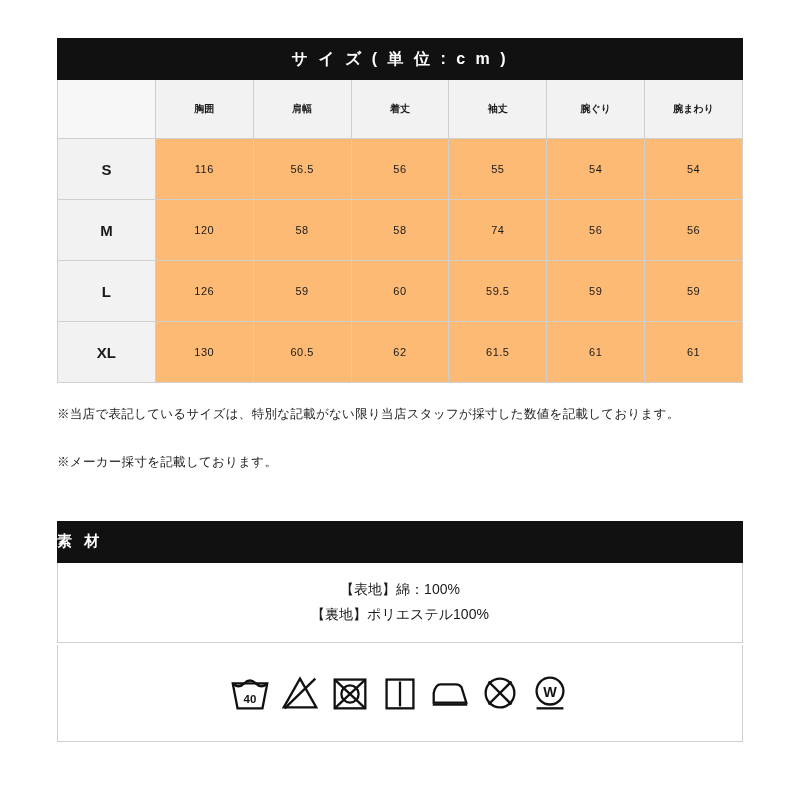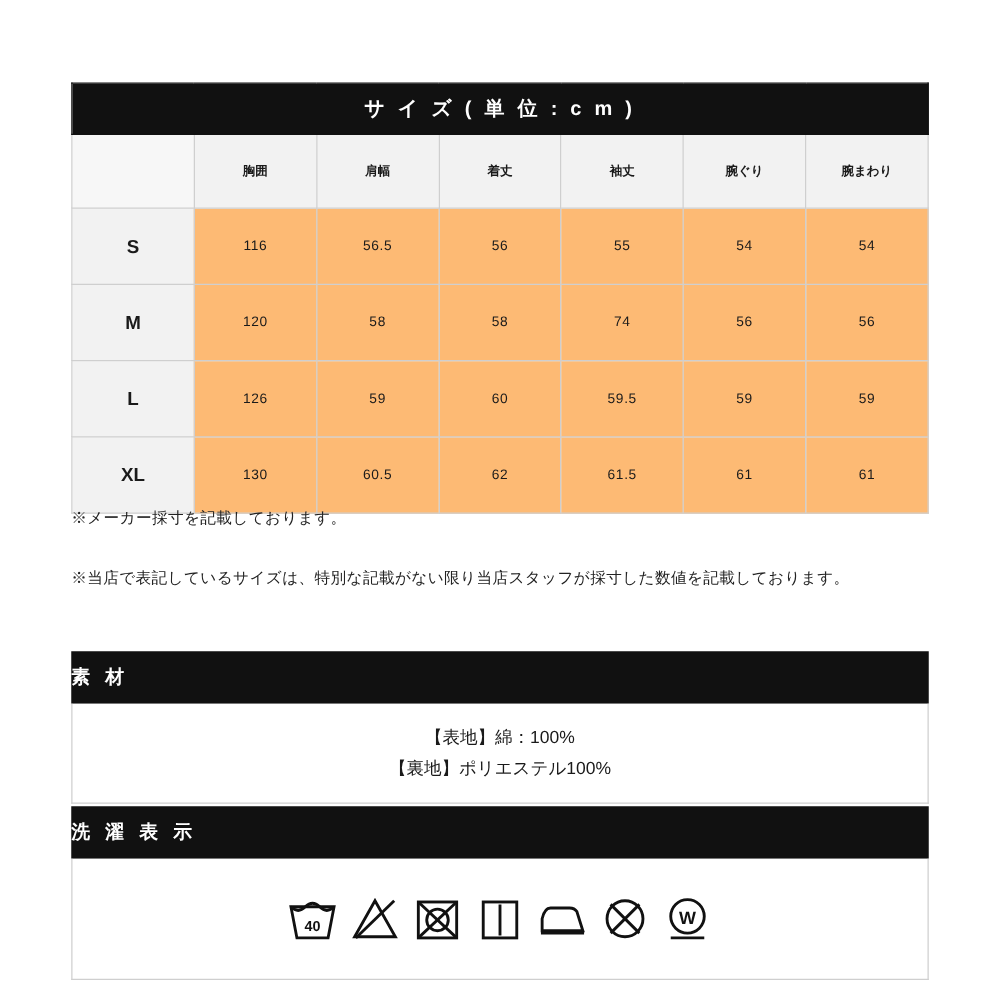--- a/index.html
+++ b/index.html
@@ -21,21 +21,20 @@
     box-sizing: border-box;
     padding: 0;
   }
 
   
   .size-table-wrap {
     position: absolute;
     left: 57px;
     top: 38px;
     width: 571px;
-    margin-top: 28px;
   }
   table.size-table {
     border-collapse: collapse;
     width: 686px;
     table-layout: fixed;
   }
   table.size-table th,
   table.size-table td {
     border: 1px solid #cfcfcf;
     text-align: center;
@@ -192,34 +191,33 @@
           <td class="val">62</td>
           <td class="val">61.5</td>
           <td class="val">61</td>
           <td class="val">61</td>
         </tr>
       </tbody>
     </table>
   </div>
 
   <div class="notes">
+    <div class="note">※当店で表記しているサイズは、特別な記載がない限り当店スタッフが採寸した数値を記載しております。</div>
     <div class="note">※メーカー採寸を記載しております。</div>
-    <div class="note">※当店で表記しているサイズは、特別な記載がない限り当店スタッフが採寸した数値を記載しております。</div>
   </div>
 
   <div class="block" id="material-block">
     <div class="block-header">素 材</div>
     <div class="block-body">
       <div class="line">【表地】綿：100%</div>
       <div class="line">【裏地】ポリエステル100%</div>
     </div>
   </div>
 
   <div class="block" id="wash-block">
-    <div class="block-header">洗 濯 表 示</div>
     <div class="wash-body">
 
       <svg class="wash-icon" viewBox="0 0 48 48">
         <path d="M6 14 L42 14 L37 40 L11 40 Z" fill="none" stroke="#111" stroke-width="2.4"></path>
         <path d="M6 14 Q12 20 18 14 Q24 8 30 14 Q36 20 42 14" fill="none" stroke="#111" stroke-width="2.4"></path>
         <text x="24" y="34" font-family="'Liberation Sans', sans-serif" font-size="12" font-weight="bold" text-anchor="middle" fill="#111">40</text>
       </svg>
 
       <svg class="wash-icon" viewBox="0 0 48 48">
         <path d="M24 9 L41 39 L7 39 Z" fill="none" stroke="#111" stroke-width="2.4"></path>

